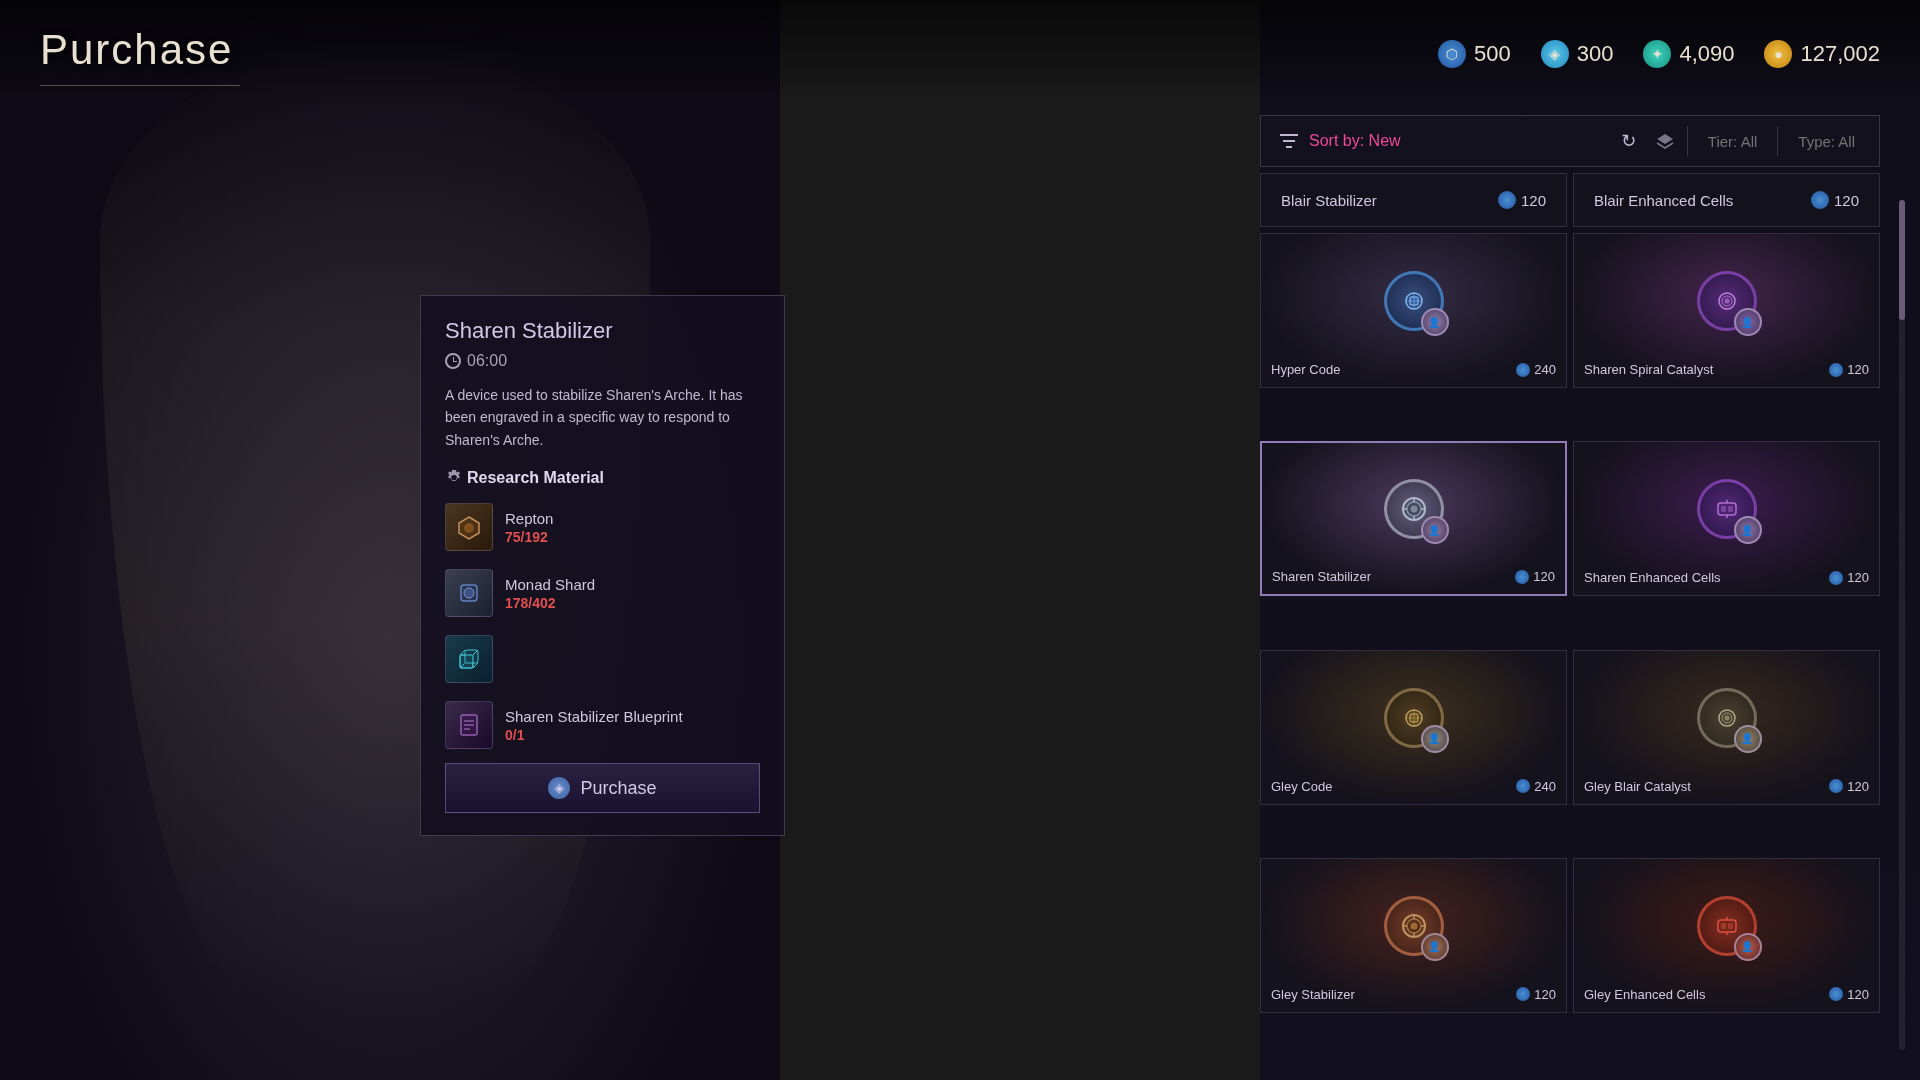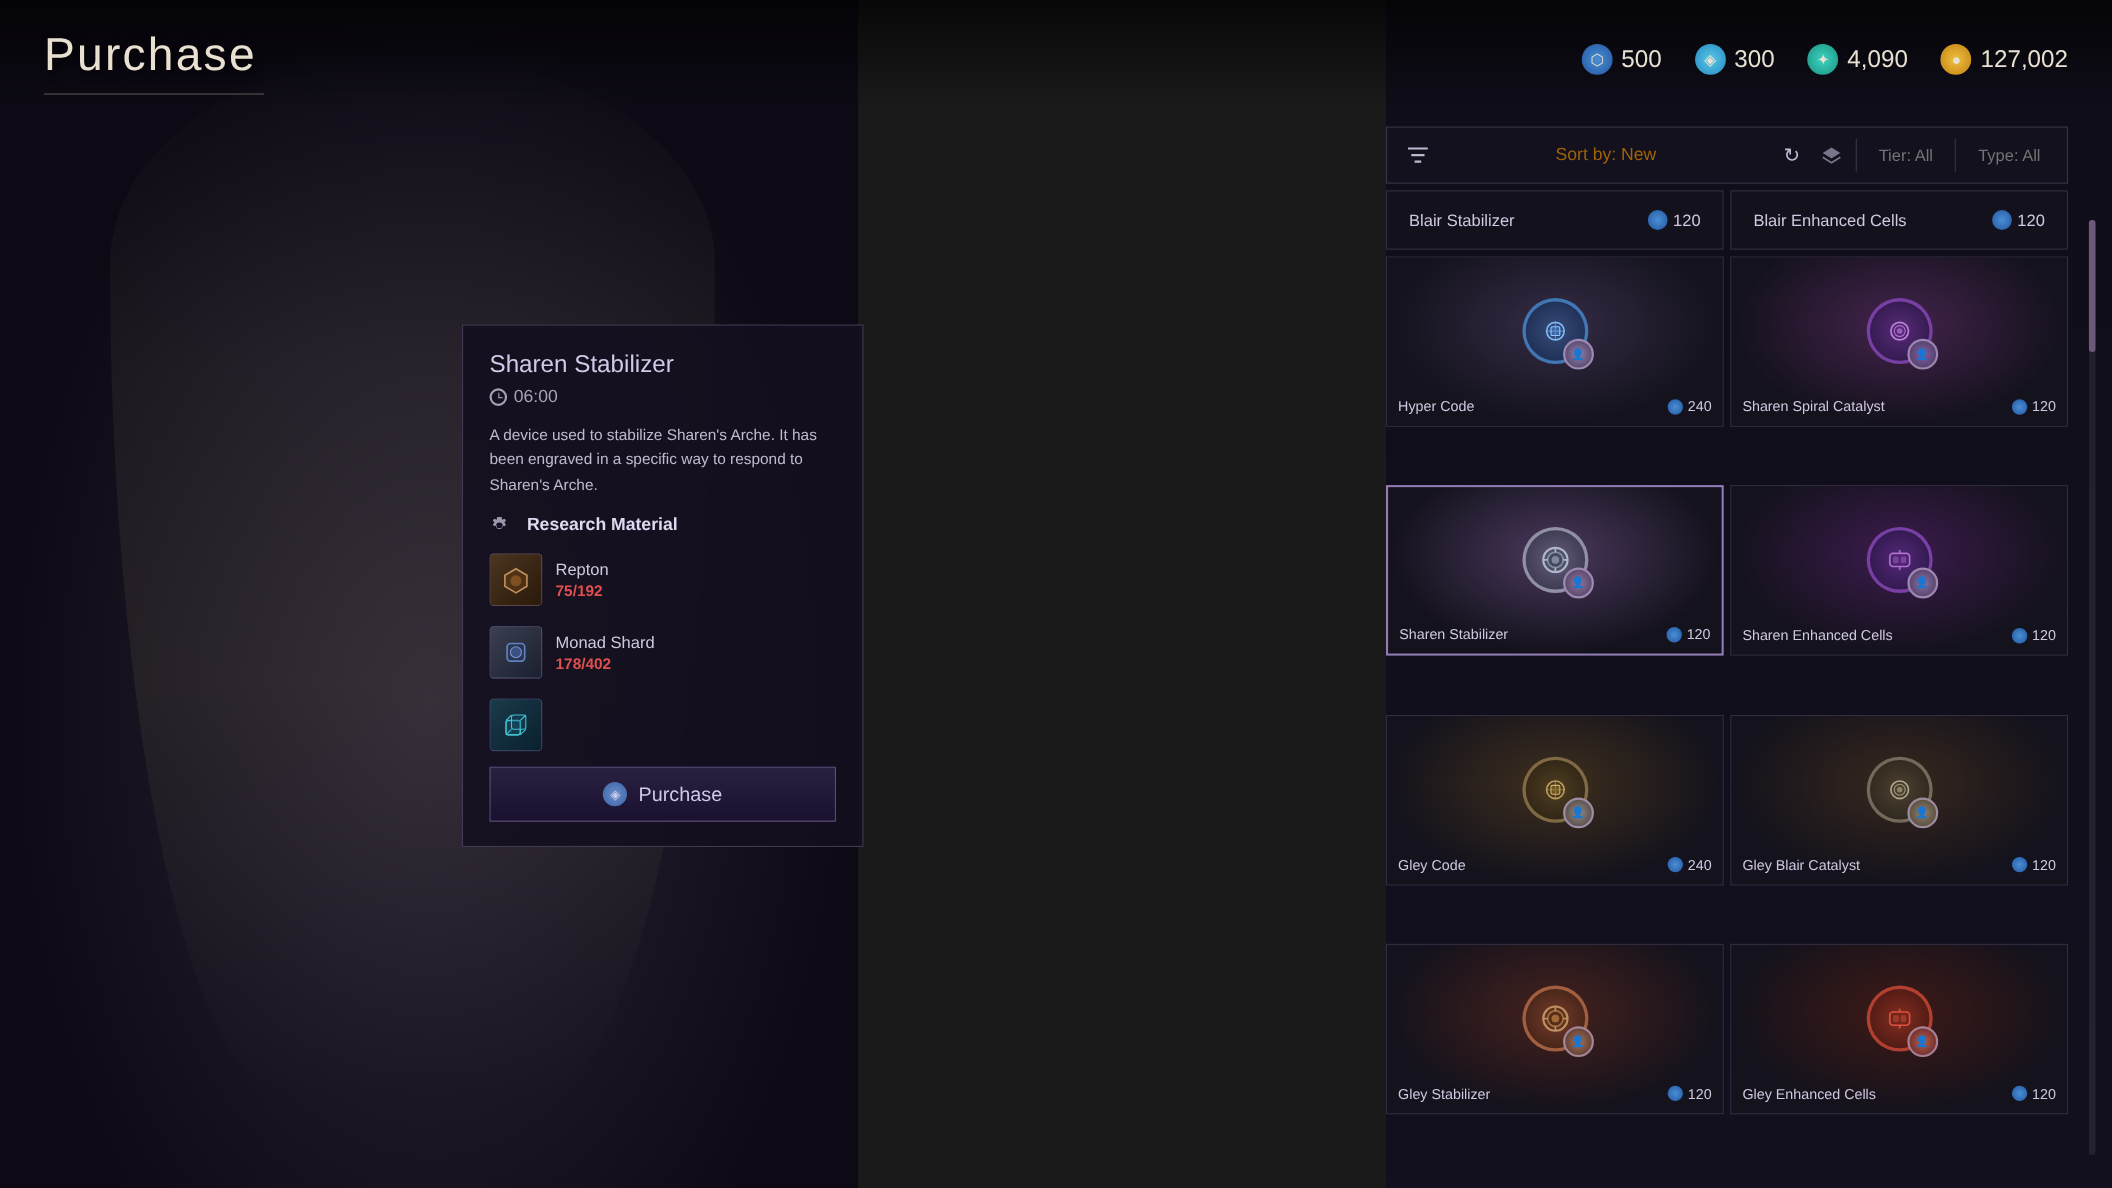--- a/index.html
+++ b/index.html
@@ -146,21 +146,21 @@
     }
     .detail-desc {
       color: #c0b8d0;
       font-size: 14px;
       line-height: 1.6;
       margin-bottom: 18px;
     }
     .research-header {
       display: flex;
       align-items: center;
-      gap: 16px;
+      gap: 4px;
       color: #e0d8f0;
       font-size: 16px;
       font-weight: 600;
       margin-bottom: 12px;
     }
     .gear-icon-sm {
       width: 18px;
       height: 18px;
       color: #c0b8d0;
     }
@@ -274,24 +274,24 @@
       height: 40px;
       display: flex;
       align-items: center;
       justify-content: center;
       color: #c0b8d0;
       cursor: pointer;
       font-size: 18px;
       flex-shrink: 0;
     }
     .sort-label {
-      color: #a16207;
+      color: #ec4899;
       font-size: 16px;
       flex: 1;
-      text-align: center;
+      text-align: left;
       cursor: pointer;
     }
     .filter-divider {
       width: 1px;
       height: 30px;
       background: rgba(180,160,200,0.25);
       margin: 0 4px;
     }
     .filter-btn {
       display: flex;
@@ -605,20 +605,34 @@
         <rect x="5" y="10" width="13" height="13" rx="2" stroke="#40c0d0" stroke-width="1.5" fill="rgba(20,80,100,0.5)"></rect>
         <rect x="10" y="5" width="13" height="13" rx="2" stroke="#40c0d0" stroke-width="1" fill="rgba(20,80,100,0.3)"></rect>
         <line x1="5" y1="10" x2="10" y2="5" stroke="#40c0d0" stroke-width="1"></line>
         <line x1="18" y1="10" x2="23" y2="5" stroke="#40c0d0" stroke-width="1"></line>
         <line x1="5" y1="23" x2="10" y2="18" stroke="#40c0d0" stroke-width="1"></line>
         <line x1="18" y1="23" x2="23" y2="18" stroke="#40c0d0" stroke-width="1"></line>
       </svg>
     </div>
   </div>
 
+  <div class="material-row">
+    <div class="material-icon blueprint">
+      <svg width="28" height="28" viewBox="0 0 28 28" fill="none">
+        <rect x="6" y="4" width="16" height="20" rx="2" stroke="#9060b0" stroke-width="1.5" fill="rgba(60,20,80,0.5)"></rect>
+        <line x1="9" y1="10" x2="19" y2="10" stroke="#b080d0" stroke-width="1"></line>
+        <line x1="9" y1="14" x2="19" y2="14" stroke="#b080d0" stroke-width="1"></line>
+        <line x1="9" y1="18" x2="15" y2="18" stroke="#b080d0" stroke-width="1"></line>
+      </svg>
+    </div>
+    <div class="material-info">
+      <div class="material-name">Sharen Stabilizer Blueprint</div>
+      <div class="material-count insufficient">0/1</div>
+    </div>
+  </div>
 
 
   <button class="purchase-btn">
     <div class="purchase-btn-icon">◈</div>
     <span>Purchase</span>
   </button>
 </div>
 
 <div class="shop-panel">
 

